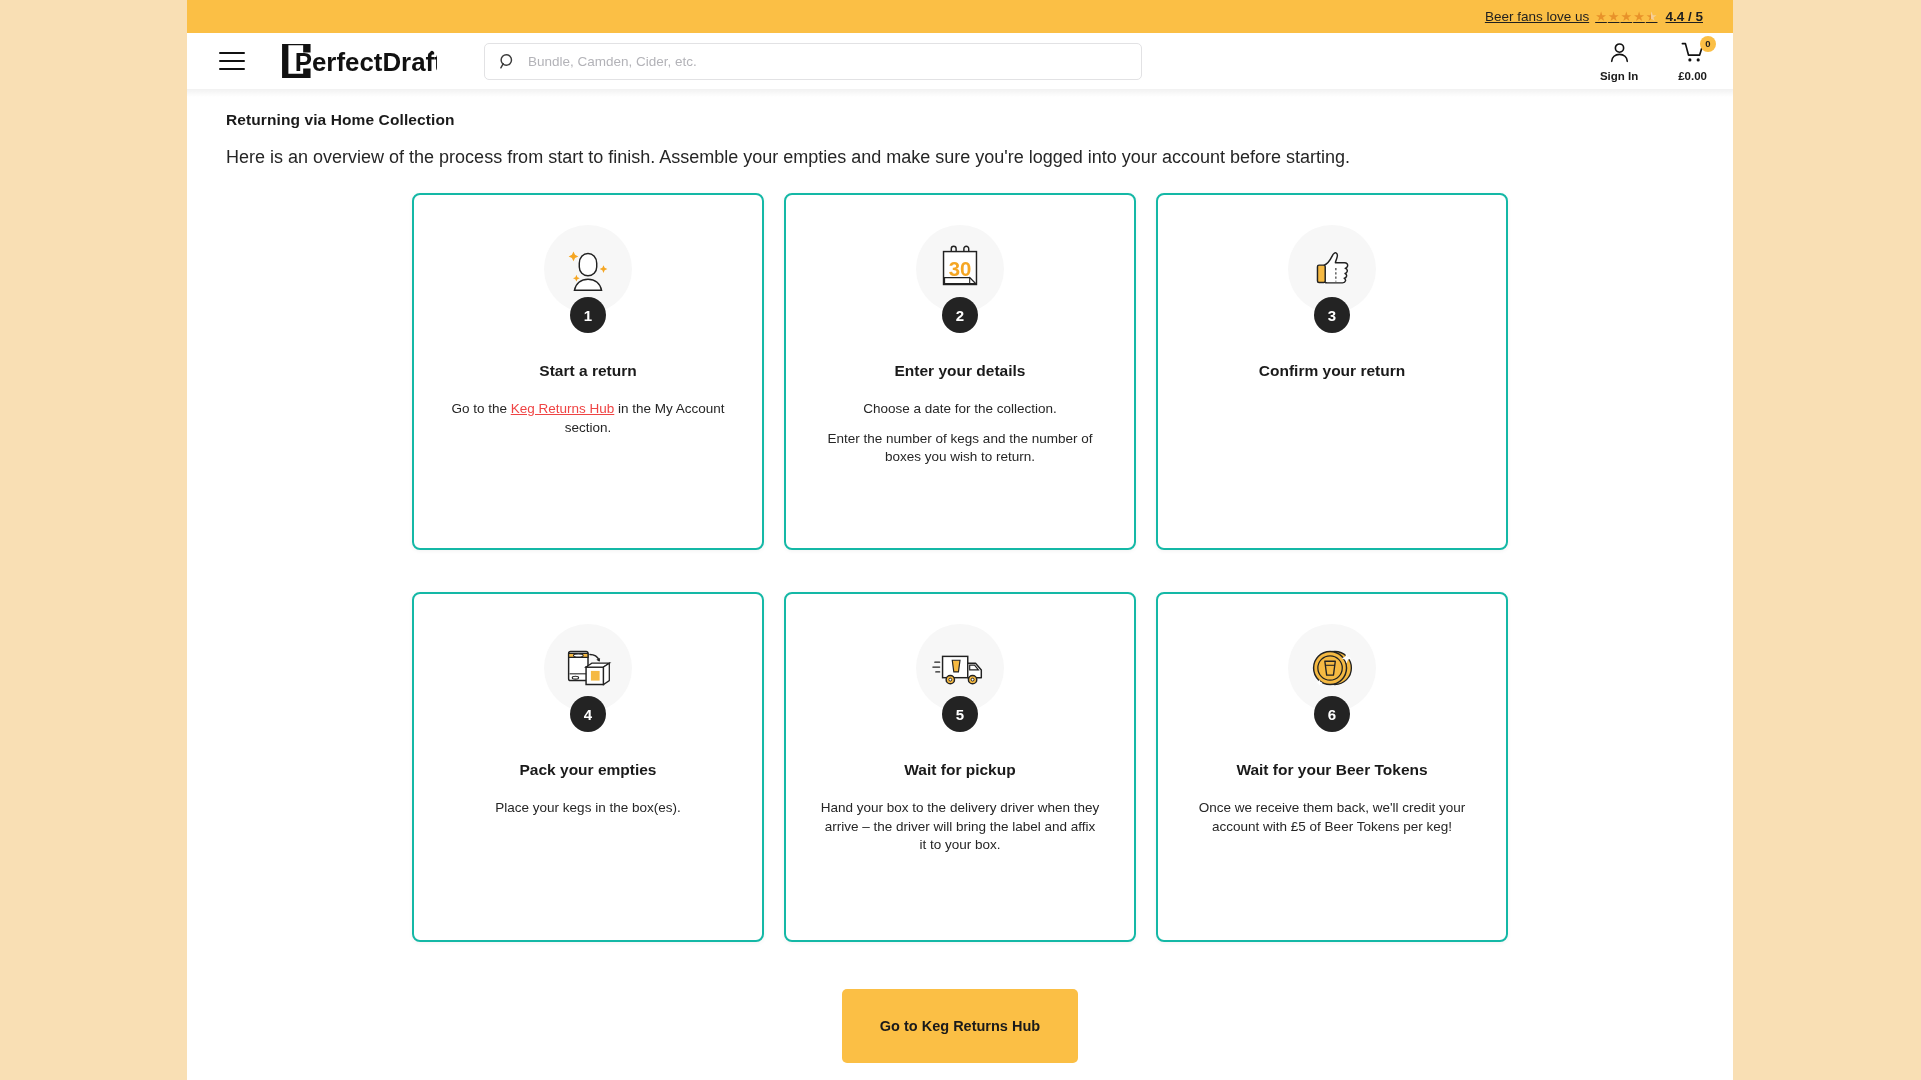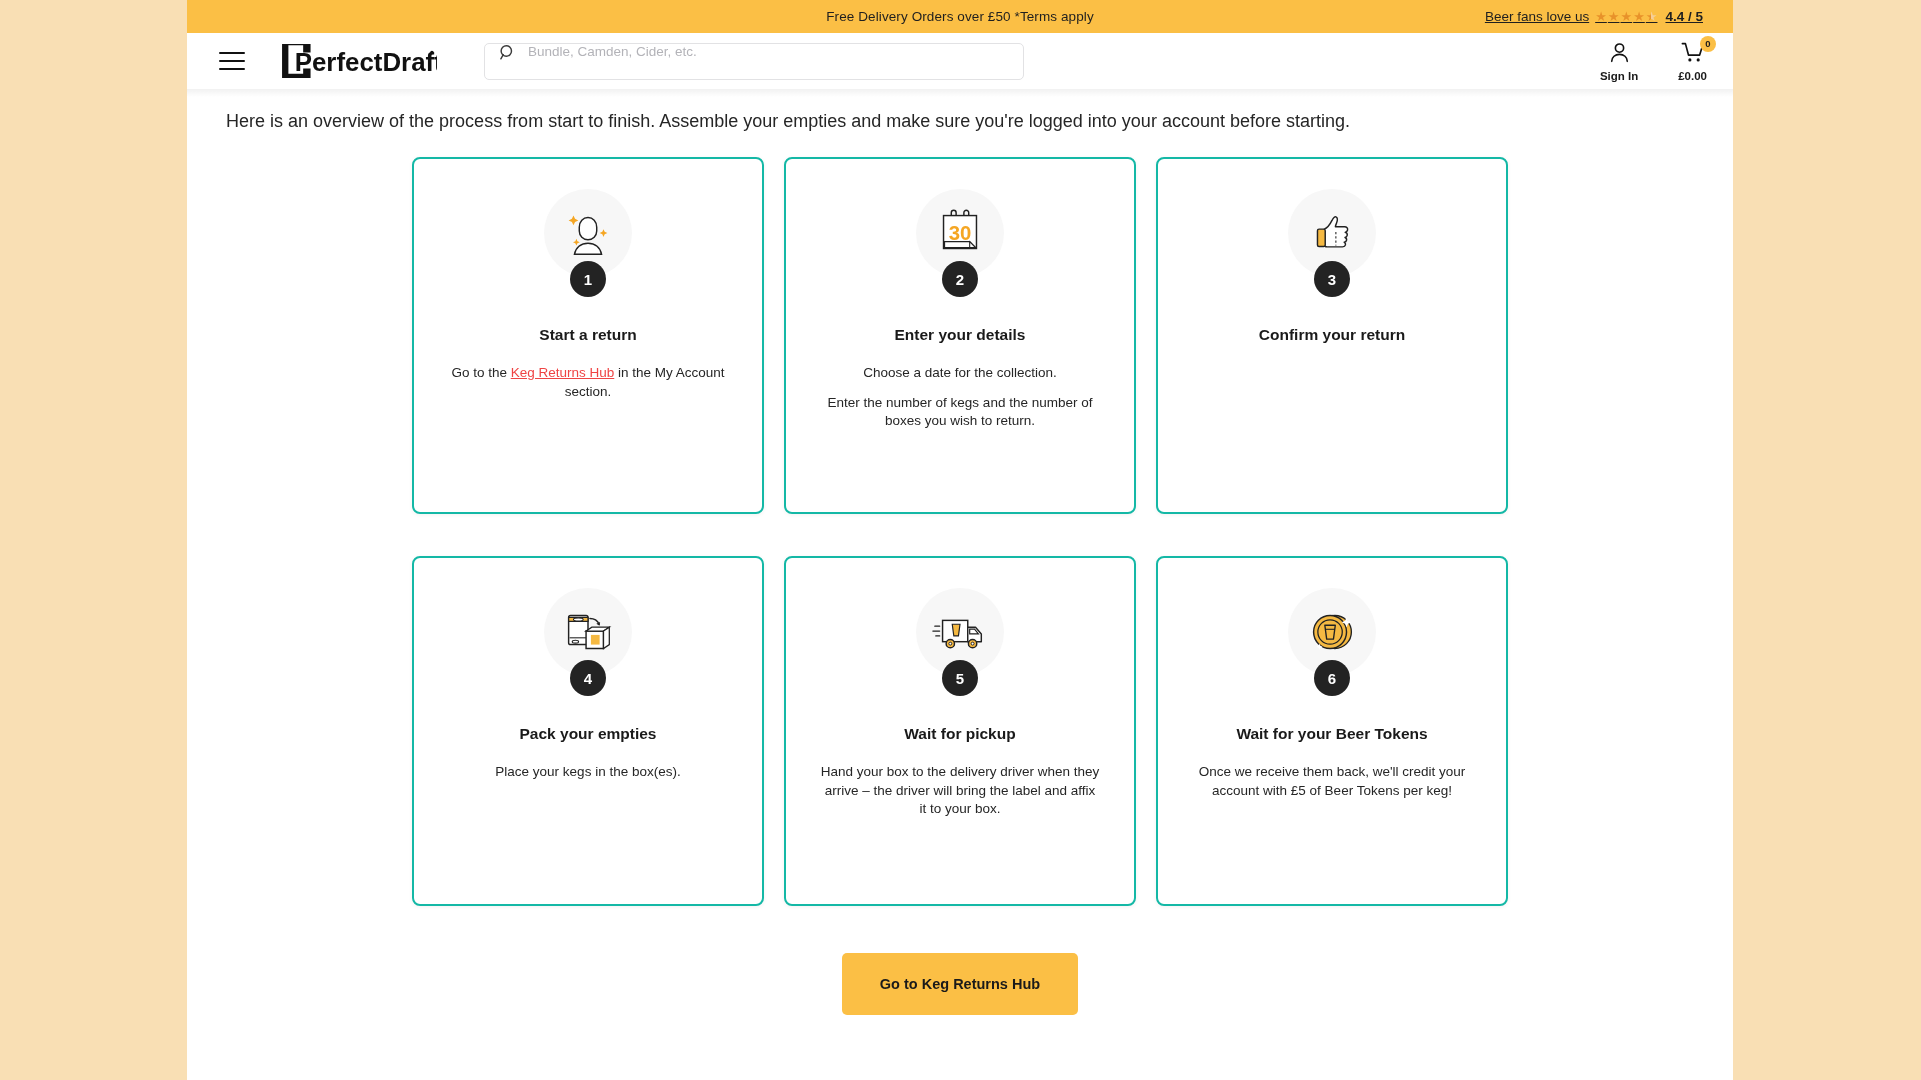--- a/index.html
+++ b/index.html
@@ -70,24 +70,24 @@
     cursor: pointer;
     margin-right: 32px;
   }
   .hamburger span { display: block; height: 2.4px; background: #111; border-radius: 1px; }
 
   .brand-logo { display: flex; align-items: center; height: 40px; }
   .brand-logo svg { display: block; }
 
   .search-wrap {
     margin-left: 47px;
-    width: 540px; height: 37px;
+    width: 658px; height: 37px;
     border: 1px solid #e2e2e4;
     border-radius: 5px;
-    display: flex; align-items: flex-start;
+    display: flex; align-items: center;
     padding: 0 14px;
     background: #fff;
   }
   .search-icon { flex: 0 0 auto; margin-right: 12px; display: flex; }
   .search-input {
     border: none; outline: none; background: transparent;
     font-family: "Liberation Sans", sans-serif;
     font-size: 13.5px; color: #222; width: 100%;
   }
   .search-input::placeholder { color: #b3b3b8; }
@@ -169,31 +169,30 @@
   .step-body p + p { margin-top: 11px; }
   .inline-link { color: #ef4444; text-decoration: underline; cursor: pointer; }
 
   .cta-wrap { display: flex; justify-content: center; margin-top: 47px; }
   .cta-button {
     background: #fbbf45;
     color: #1a1a1a;
     font-family: "Liberation Sans", sans-serif;
     font-size: 14.5px; font-weight: bold;
     border: none; border-radius: 5px;
-    padding: 23px 38px;
+    padding: 29px 38px;
     cursor: pointer;
   }
 </style>
 </head>
 <body>
 
 <div class="page-frame">
 
   <div class="promo-bar">
-    <div class="promo-text">Free Delivery Orders over £50 *Terms apply</div>
     <div class="promo-rating">
       <span>Beer fans love us</span>
       <span class="stars">
         <span class="star">★</span>
         <span class="star">★</span>
         <span class="star">★</span>
         <span class="star">★</span>
         <span class="star half">★</span>
       </span>
       <span class="rating-value">4.4 / 5</span>
@@ -244,20 +243,21 @@
             <circle cx="18.6" cy="20" r="1.7" fill="#111"></circle>
           </svg>
         </span>
         <span class="cart-badge">0</span>
         <span class="ha-label">£0.00</span>
       </div>
     </div>
   </div>
 
   <div class="content">
+    <div class="page-title">Returning via Home Collection</div>
     <div class="page-intro">Here is an overview of the process from start to finish. Assemble your empties and make sure you're logged into your account before starting.</div>
 
     <div class="card-grid">
 
       <div class="step-card">
         <div class="icon-circle">
           <svg width="62" height="62" viewBox="0 0 64 64">
             <path d="M23 26c0-6 4-10 9-10s9 4 9 10v4c0 5-4 9-9 9s-9-4-9-9z" fill="#fff" stroke="#222" stroke-width="1.5"></path>
             <path d="M18 54c1.5-7.5 7-11.5 14-11.5S44.5 46.5 46 54z" fill="#fff" stroke="#222" stroke-width="1.5"></path>
             <path d="M17 14l1.6 3.4L22 19l-3.4 1.6L17 24l-1.6-3.4L12 19l3.4-1.6z" fill="#f5a623"></path>

